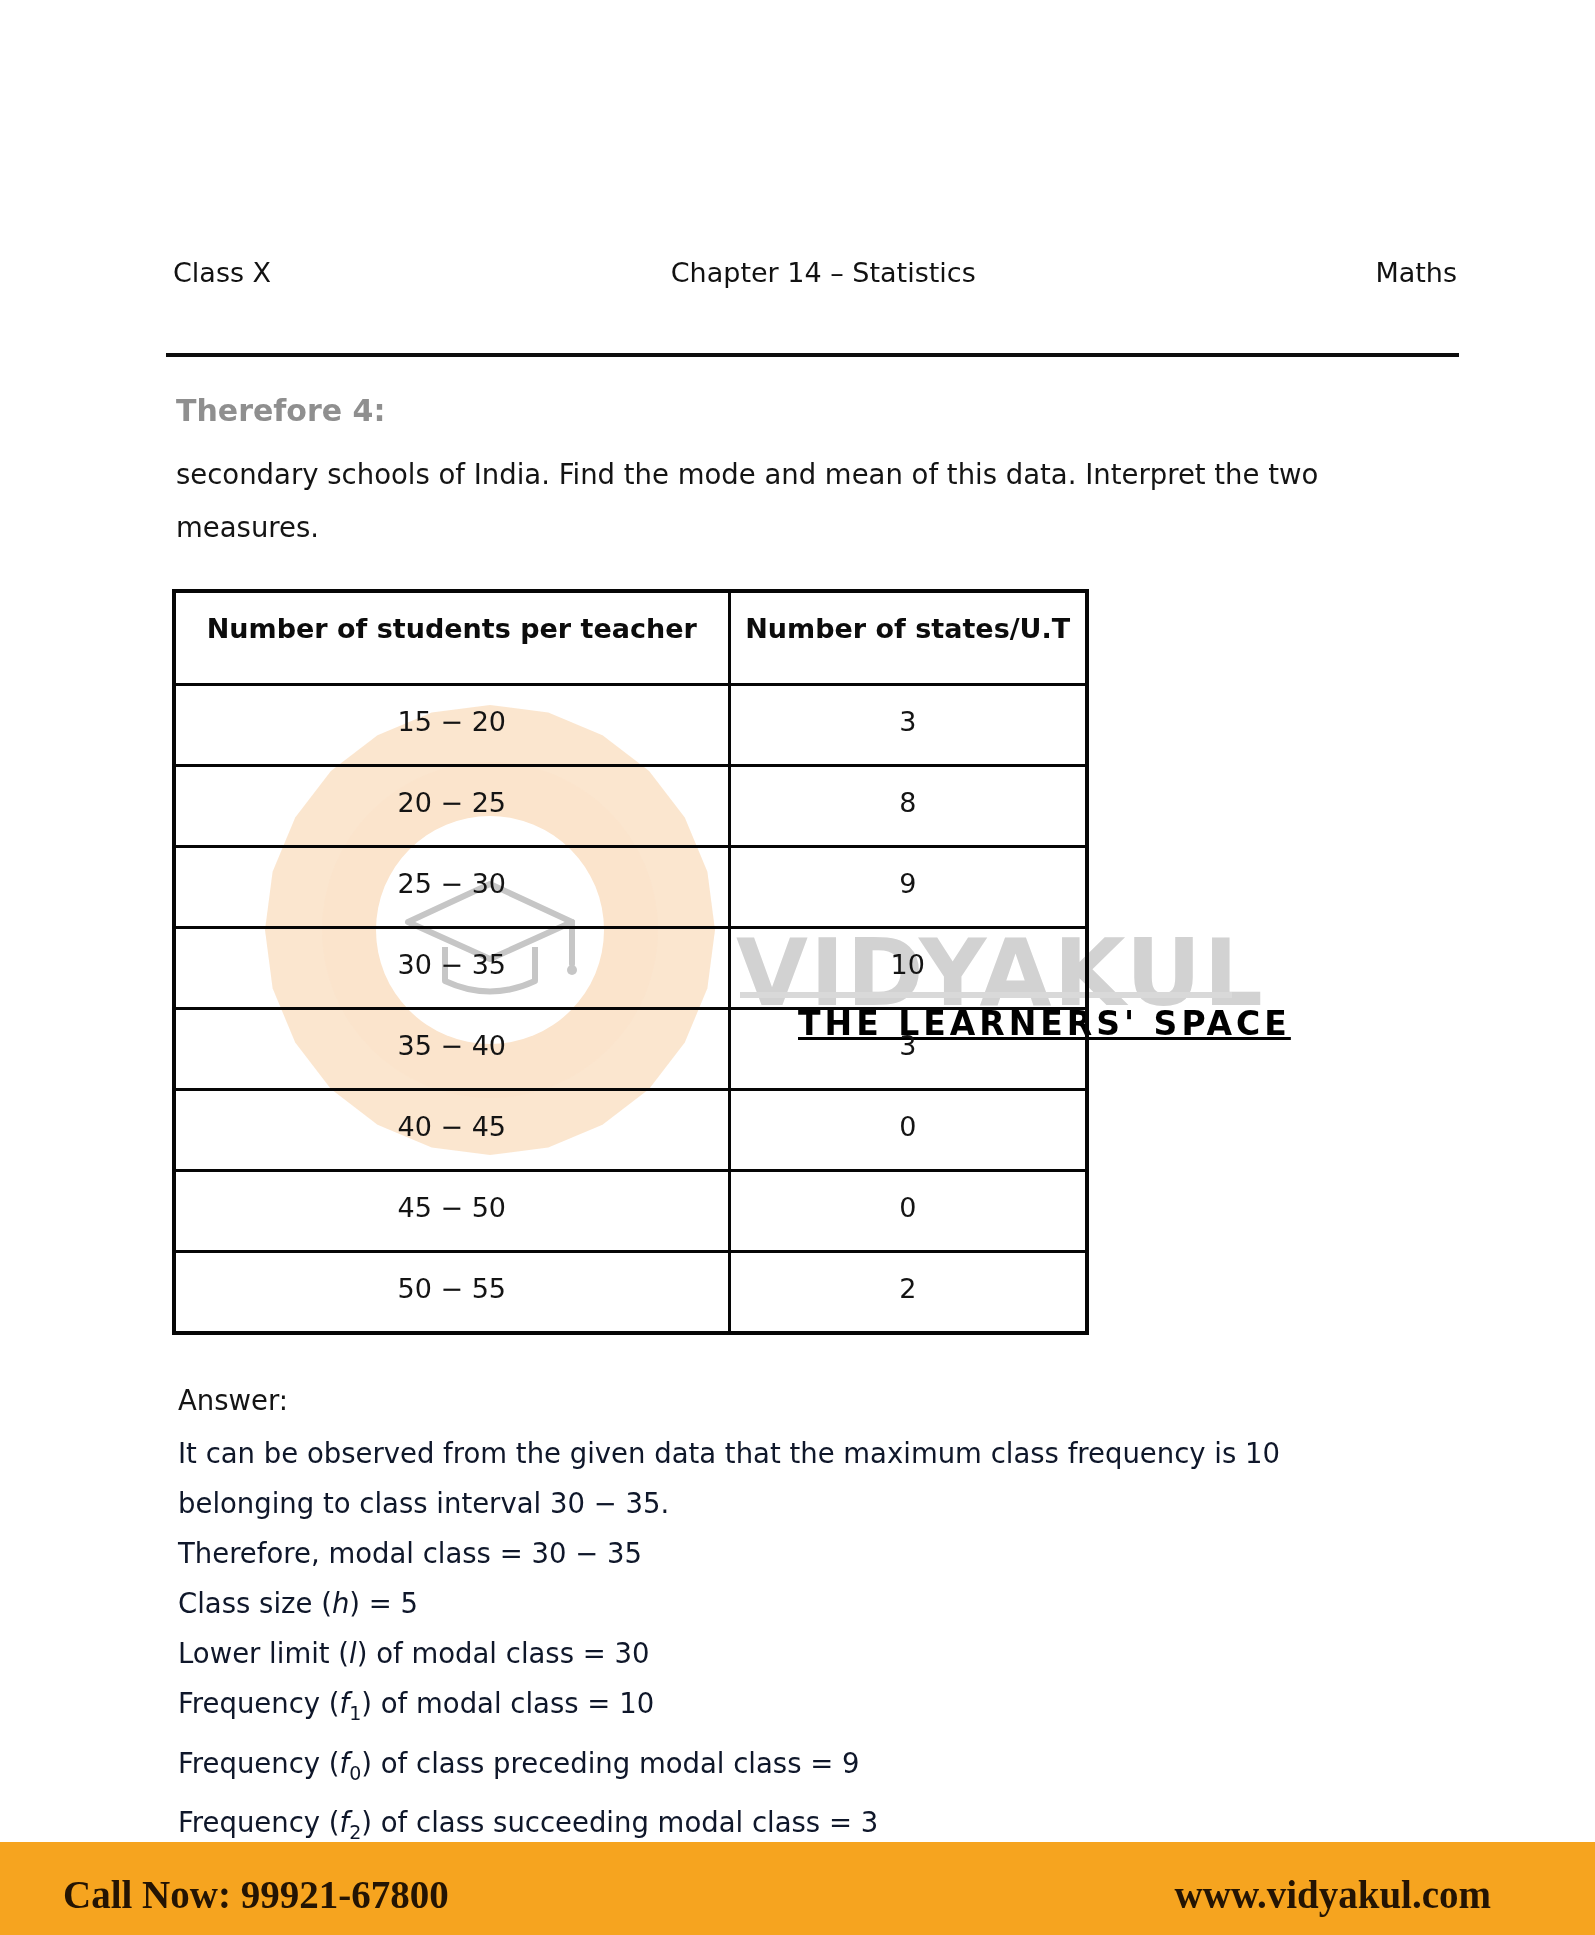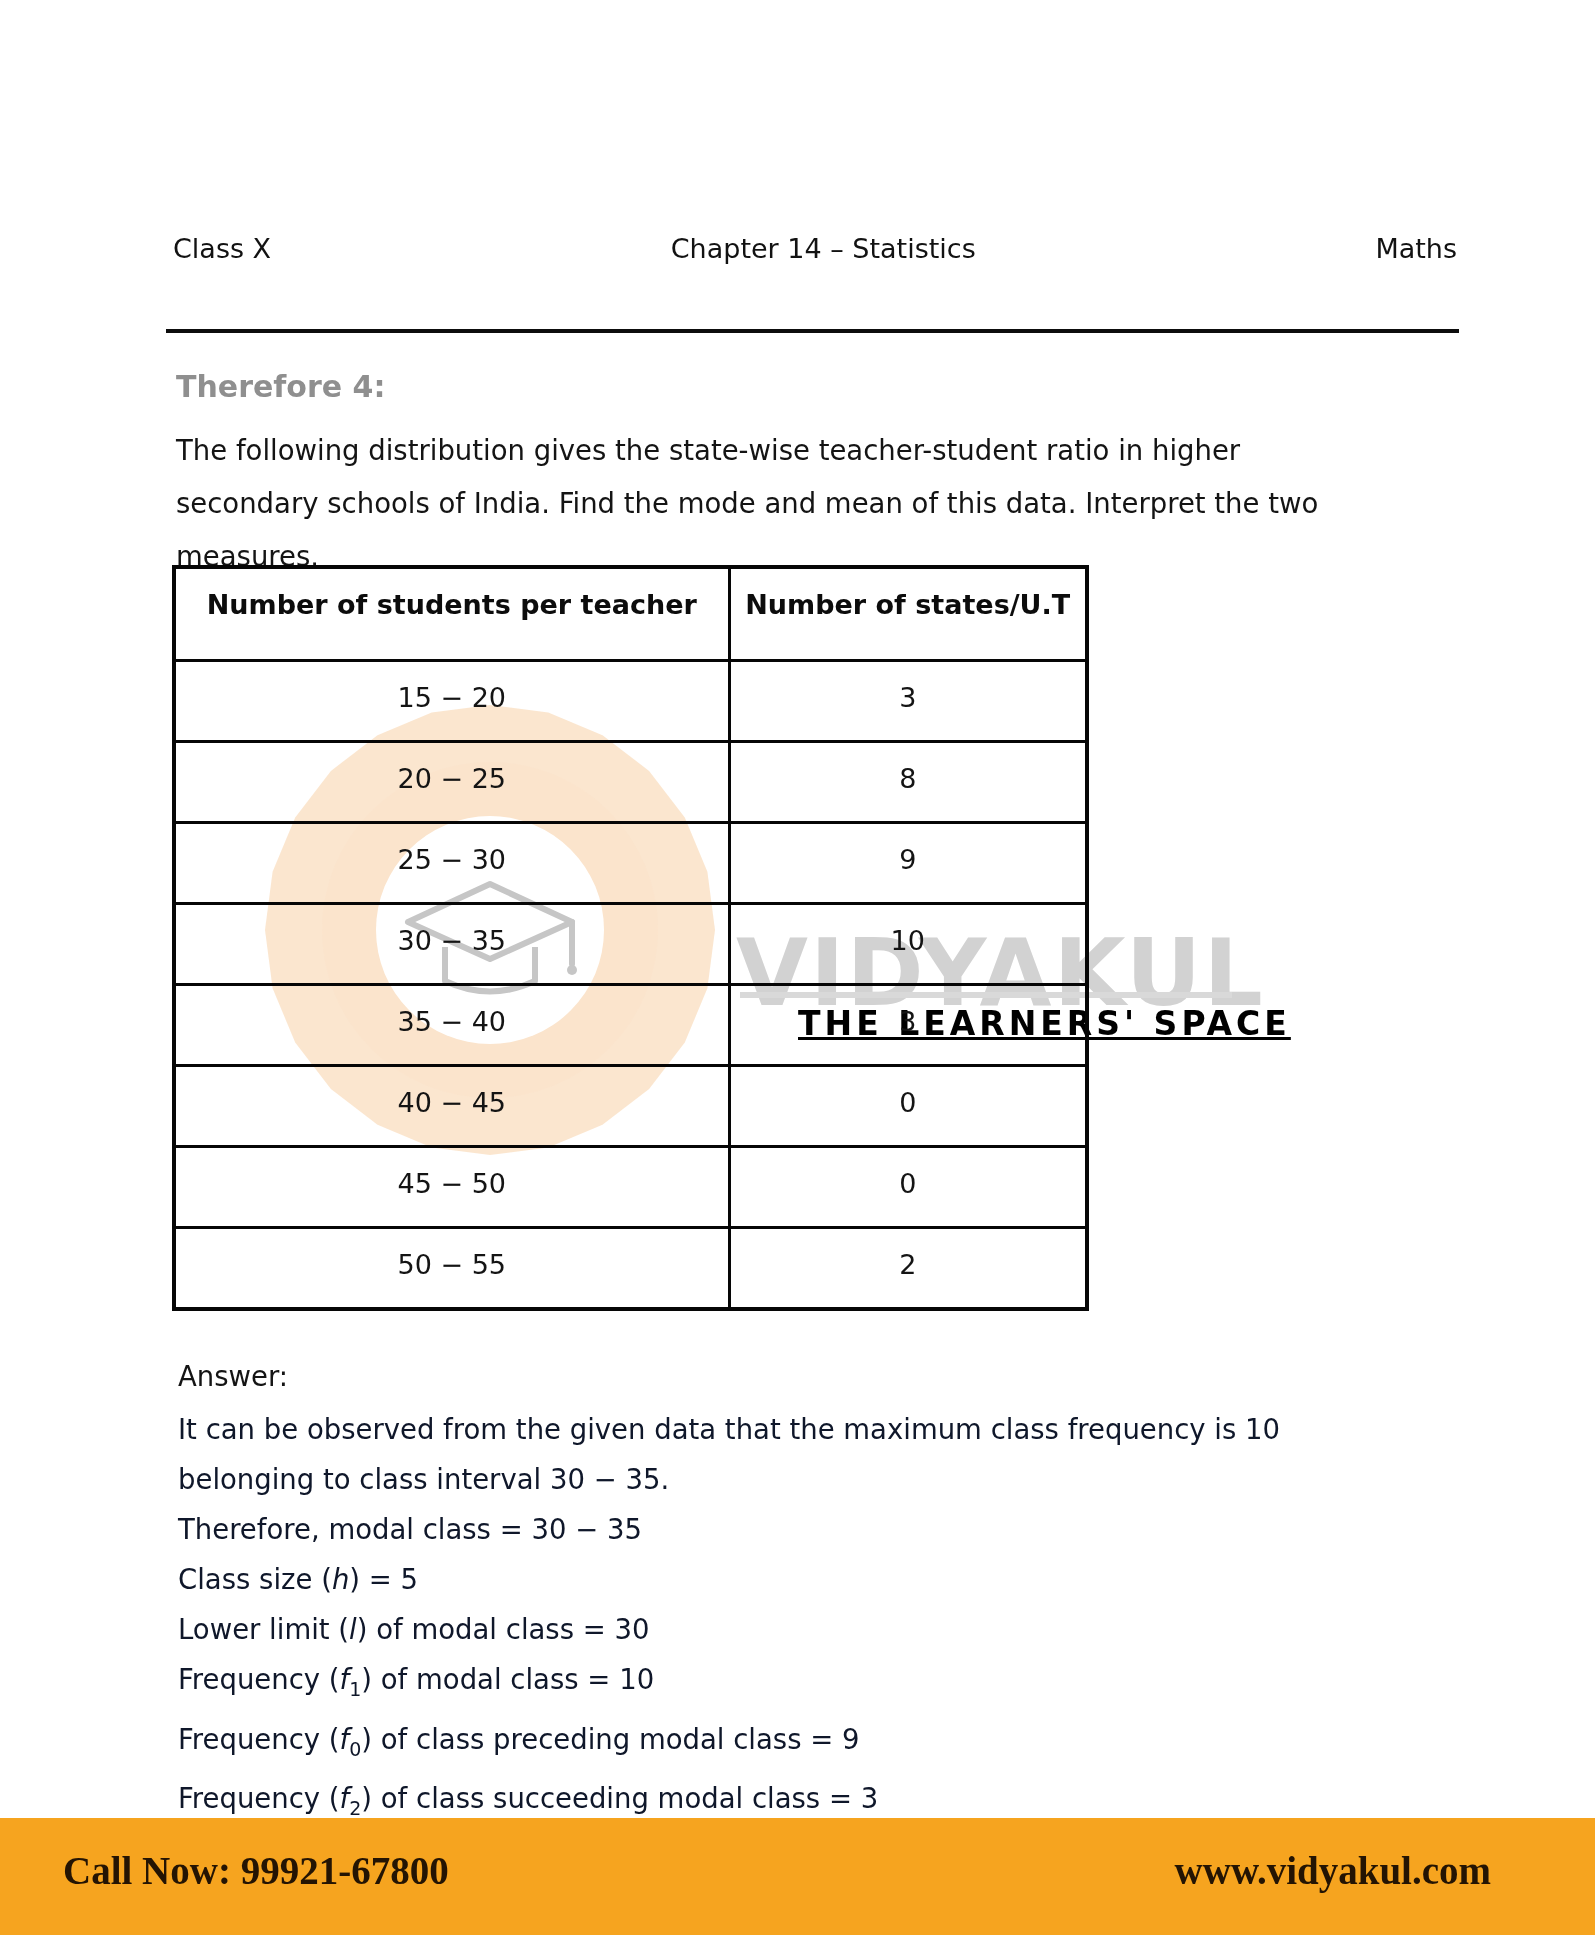--- a/index.html
+++ b/index.html
@@ -1,20 +1,20 @@
 <!DOCTYPE html>
 <html><head>
 <meta charset="utf-8">
 <style>
   html,body{margin:0;padding:0;background:#ffffff;}
   body{
     width:1595px;height:1935px;position:relative;overflow:hidden;
     font-family:"DejaVu Sans","Liberation Sans",sans-serif;color:#161616;
   }
-  .layer-content{position:absolute;inset:0;z-index:2;}
+  .layer-content{position:absolute;inset:0;z-index:2;margin-top:24px;}
   .layer-watermark{position:absolute;inset:0;z-index:1;}
 
   
   .header-bar{
     position:absolute;left:173px;right:138px;top:233px;
     display:flex;justify-content:space-between;align-items:baseline;
     font-size:27px;color:#121212;
   }
   .rule{position:absolute;left:166px;right:136px;top:329px;height:4px;background:#0d0d0d;}
 
@@ -95,21 +95,20 @@
 
   <div class="header-bar">
     <span>Class X</span>
     <span>Chapter 14 – Statistics</span>
     <span>Maths</span>
   </div>
   <div class="rule"></div>
 
   <div class="q-label">Therefore 4:</div>
   <div class="q-lines">
-      <div class="q-line">The following distribution gives the state-wise teacher-student ratio in higher</div>
       <div class="q-line">secondary schools of India. Find the mode and mean of this data. Interpret the two</div>
       <div class="q-line">measures.</div>
     </div>
 
   <table class="stats-table">
     <colgroup>
       <col style="width:555px">
       <col style="width:358px">
     </colgroup>
     <thead>

